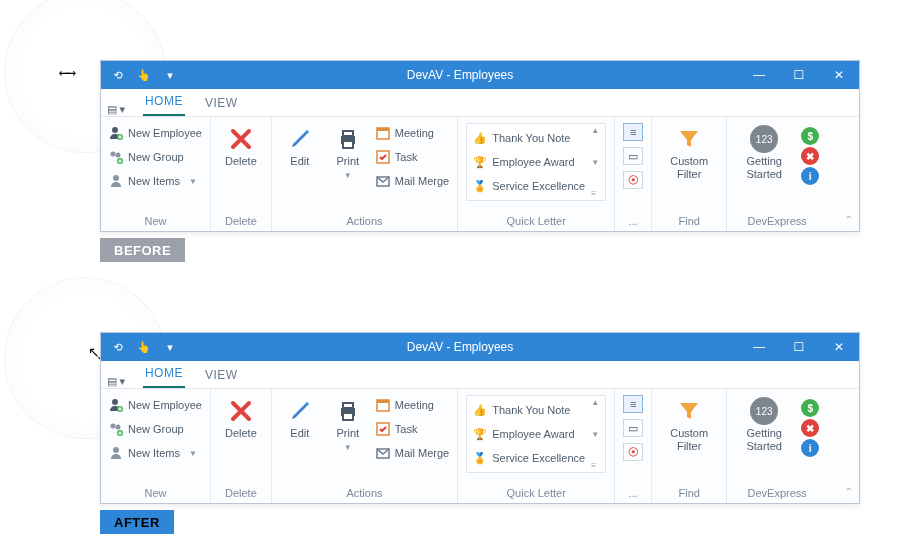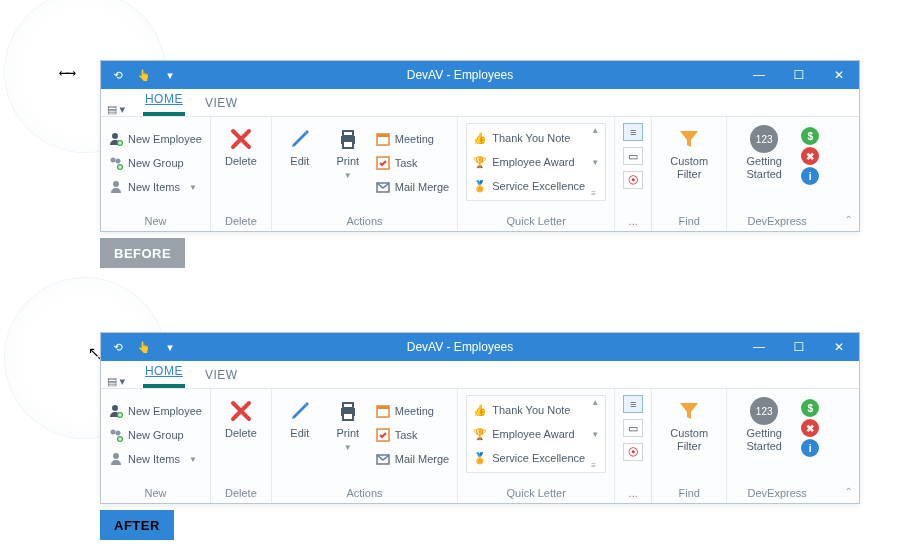--- a/index.html
+++ b/index.html
@@ -37,34 +37,34 @@
   .tb-mid { flex:1; text-align:center; font-size: 12px; }
   .tb-right { display:flex; }
   .wc { width:40px; height:28px; display:flex; align-items:center; justify-content:center; font-size:12px; }
 
   .tabs {
     height: 28px; display:flex; align-items:flex-end; padding: 0 6px; gap: 18px;
     border-bottom: 1px solid #e2e7ee; font-size: 12px; color:#6a7b8e;
   }
   .tabs .qat { display:flex; align-items:center; gap:2px; color:#5d6b7a; font-size:11px; }
   .tab { padding: 4px 2px 6px; letter-spacing: .5px; cursor:default; }
-  .tab.active { color:#2f86d6; border-bottom:4px solid #0f766e; font-weight:500;text-decoration:underline; }
+  .tab.active { color:#2f86d6; border-bottom:2px solid #0f766e; font-weight:500; }
 
   .ribbon {
     display:flex; align-items:stretch; height: 114px; background:#fcfdfe;
     font-size: 11px; color:#4e5c6c; position:relative;
   }
   .group {
     display:flex; flex-direction:column; align-items:center; padding: 6px 8px 0;
     border-right:1px solid #e5eaf0;
   }
   .group-body { display:flex; align-items:flex-start; gap:8px; flex:1; }
   .group-label { font-size: 11px; color:#7c8a9a; padding: 4px 0 4px; }
 
-  .stack { display:flex; flex-direction:column; gap:4px;margin-top:6px; }
+  .stack { display:flex; flex-direction:column; gap:4px; }
   .item { display:flex; align-items:center; gap:5px; white-space:nowrap; height:20px; }
   .item .ic { width:14px; height:14px; display:inline-flex; align-items:center; justify-content:center; }
 
   .bigbtn { display:flex; flex-direction:column; align-items:center; gap:2px; padding:2px 6px; }
   .bigbtn .ic { width:28px; height:28px; display:flex; align-items:center; justify-content:center; font-size:22px; }
   .bigbtn .lbl { text-align:center; line-height:1.15; }
 
   .listbox {
     border:1px solid #dfe5ec; width:140px; padding:4px 18px 4px 6px;
     display:flex; flex-direction:column; gap:4px; position:relative; background:#fff;
@@ -75,21 +75,21 @@
   .minicol { display:flex; flex-direction:column; gap:6px; align-items:center; }
   .sq { width:20px; height:18px; border:1px solid #cfd7e1; display:flex; align-items:center; justify-content:center; font-size:11px; }
   .sq.active { background:#e9f2fb; border-color:#8fb8de; }
 
   .dxcol { display:flex; flex-direction:column; gap:2px; align-items:center; }
   .dot { width:18px; height:18px; border-radius:50%; display:flex; align-items:center; justify-content:center; color:#fff; font-size:10px; font-weight:bold; }
 
   .expand { position:absolute; right:6px; bottom:6px; color:#9aa7b5; font-size:10px; }
 
   .badge {
-    position:absolute; left:100px; height:30px; padding:0 14px; display:flex; align-items:center;
+    position:absolute; left:100px; height:24px; padding:0 14px; display:flex; align-items:center;
     font-size:13px; font-weight:600; letter-spacing:.5px;
   }
   .badge.before { top: 238px; background:#9aa1a8; color:#fff; }
   .badge.after  { top: 510px; background:#2f86d6; color:#000000; }
 
   svg { display:block; }
 </style>
 </head>
 <body>
 

